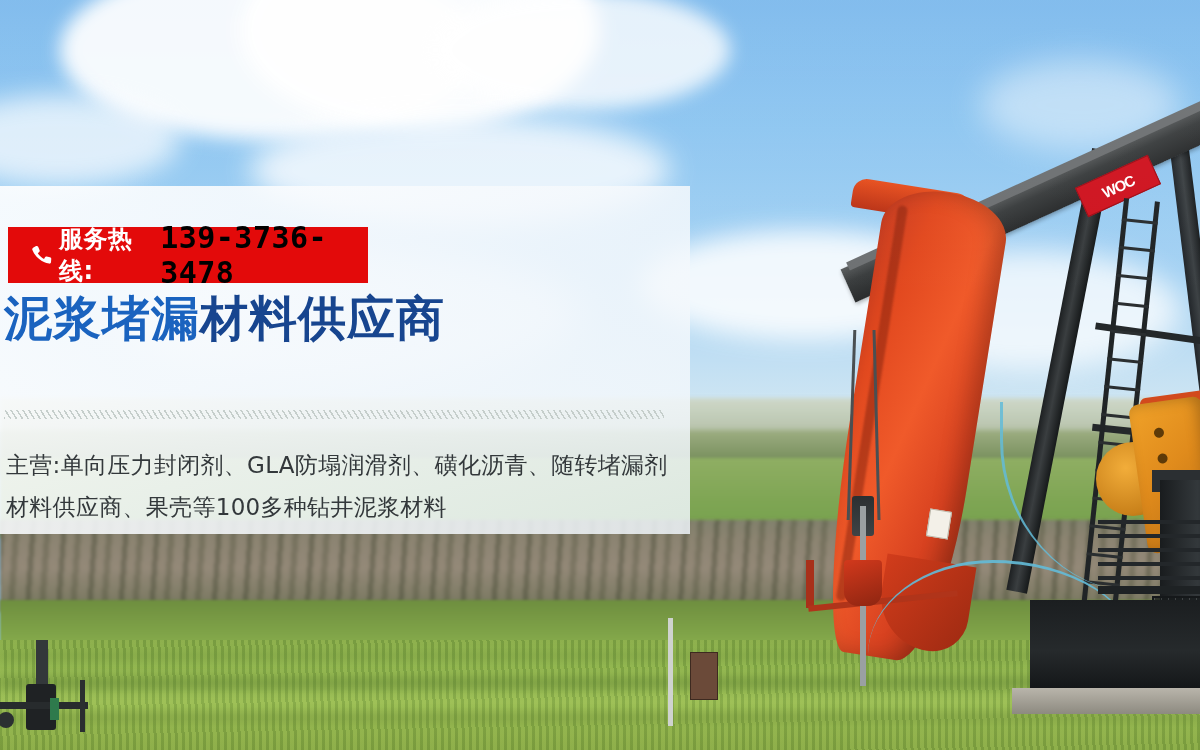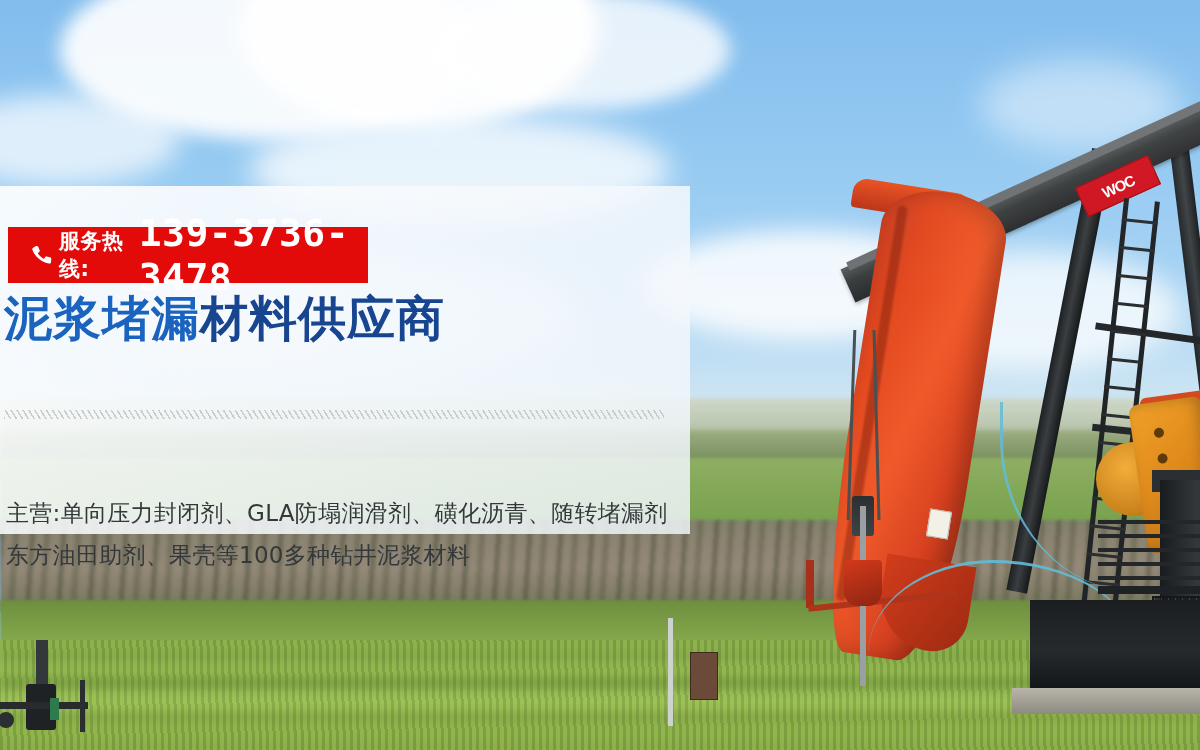--- a/index.html
+++ b/index.html
@@ -261,25 +261,25 @@
     position:absolute;left:0;top:186px;width:690px;height:348px;
     background:linear-gradient(135deg,rgba(255,255,255,.90) 0%,rgba(247,250,253,.88) 45%,rgba(240,246,251,.84) 100%);
   }
 
   .phone-bar{
     position:absolute;left:8px;top:227px;width:360px;height:56px;
     background:#e30a0a;display:flex;align-items:center;padding-left:22px;box-sizing:border-box;
   }
   .phone-ic{width:22px;height:22px;margin-right:7px;flex:0 0 auto;display:block;}
   .phone-lbl{
-    color:#ffffff;font-size:21px;font-weight:bold;letter-spacing:.5px;
+    color:#ffffff;font-size:24px;font-weight:bold;letter-spacing:.5px;
     font-family:"DejaVu Sans","Liberation Sans",sans-serif;
   }
   .phone-num{
-    color:#ffffff;font-size:38px;font-weight:bold;letter-spacing:.5px;margin-left:8px;
+    color:#000000;font-size:30px;font-weight:bold;letter-spacing:.5px;margin-left:8px;
     font-family:"DejaVu Sans Mono","Liberation Mono",monospace;
   }
 
   .brand{
     position:absolute;left:385px;top:232px;
     font-size:34px;font-weight:bold;color:#1f2326;letter-spacing:2px;
     font-family:"DejaVu Sans","Liberation Sans",sans-serif;
   }
 
   .headline{
@@ -300,21 +300,20 @@
     position:absolute;left:4px;top:410px;width:660px;height:9px;
     background:repeating-linear-gradient(58deg,
       #c3ccc9 0 1.5px,rgba(255,255,255,0) 1.5px 5px);
     opacity:.95;
   }
 
   .desc{
     position:absolute;left:6px;top:444px;
     font-size:23px;color:#33383b;line-height:42px;letter-spacing:.3px;
     font-family:"DejaVu Sans","Liberation Sans",sans-serif;
-    margin-top:48px;
   }
   .desc div{white-space:nowrap;}
 </style>
 </head>
 <body>
 
 <div class="stage">
 
   <div class="photo">
 
@@ -438,16 +437,16 @@
 
   <div class="headline">
     <span class="h-a">泥浆堵漏</span><span class="h-b">材料供应商</span>
   </div>
 
 
   <div class="hatch"></div>
 
   <div class="desc">
     <div>主营:单向压力封闭剂、GLA防塌润滑剂、磺化沥青、随转堵漏剂</div>
-    <div>东方油田助剂、果壳等100多种钻井泥浆材料</div>
+    <div>材料供应商、果壳等100多种钻井泥浆材料</div>
   </div>
 
 </div>
 
 </body></html>

